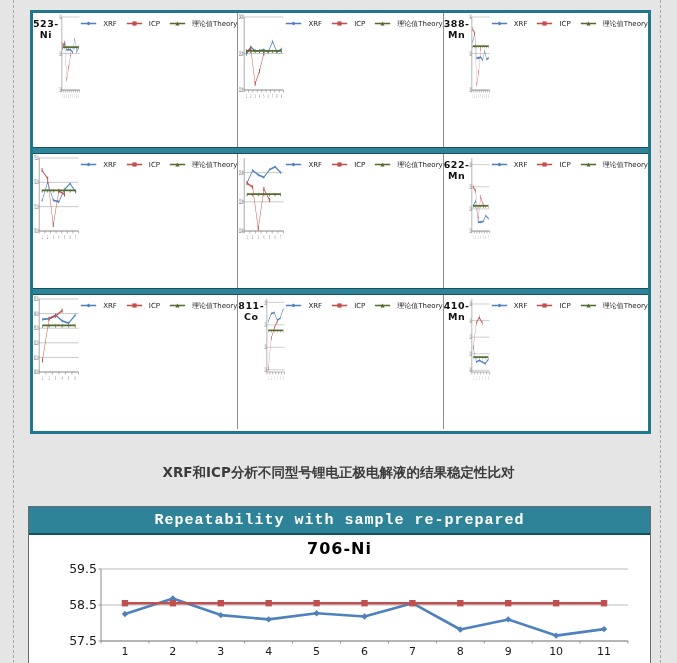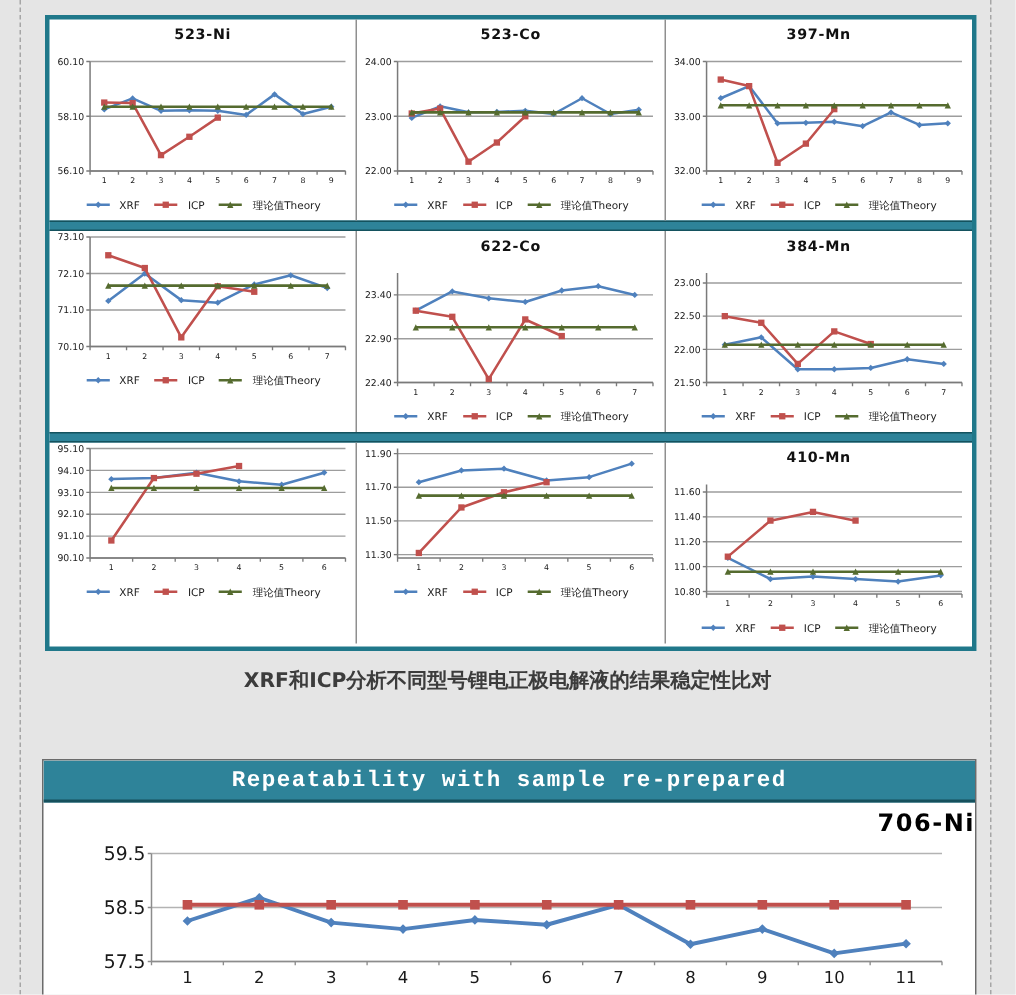--- a/index.html
+++ b/index.html
@@ -6,42 +6,42 @@
   body{width:677px;height:663px;background:#e5e5e5;overflow:hidden;
        font-family:"DejaVu Sans",sans-serif;}
   .page{position:relative;width:677px;height:663px;background:#e5e5e5;}
   .guide{position:absolute;top:0;bottom:0;width:0;border-left:1px dashed #a6a6a6;}
   .guide.left{left:13px;}
   .guide.right{left:660px;}
 
   .top-panel{position:absolute;left:30px;top:10px;width:621px;height:424px;
              background:#ffffff;border:3px solid #20788A;box-sizing:border-box;}
   .chart-row{display:flex;height:134px;}
-  .mini-chart{flex:1 1 0;min-width:0;display:flex;flex-direction:column;overflow:hidden;}
+  .mini-chart{flex:1 1 0;min-width:0;display:flex;flex-direction:row;overflow:hidden;}
   .mini-chart + .mini-chart{border-left:1px solid #8f8f8f;}
   .row-sep{height:5px;background:#2E8399;border-top:1px solid #14525E;border-bottom:1px solid #14525E;}
 
   .mc-title{height:19px;padding-top:5px;text-align:center;
             font-weight:bold;font-size:9.5px;color:#111;letter-spacing:.5px;}
   .mc-svg{display:block;width:100%;height:89px;}
   .mc-legend{height:21px;display:flex;justify-content:center;align-items:center;
              gap:9px;font-size:7px;color:#222;}
   .leg-item{display:inline-flex;align-items:center;gap:6px;white-space:nowrap;}
 
-  .caption{position:absolute;left:0;top:445px;width:100%;text-align:center;
+  .caption{position:absolute;left:0;top:464px;width:100%;text-align:center;
            font-weight:bold;font-size:13.5px;color:#3c3c3c;}
 
   .bottom-panel{position:absolute;left:28px;top:506px;width:623px;height:182px;
                 background:#ffffff;border:1px solid #6b6b6b;box-sizing:border-box;overflow:hidden;}
   .banner{height:26px;background:#2E8399;border-bottom:2px solid #16505C;
           display:flex;align-items:center;justify-content:center;
           font-family:"Liberation Mono","DejaVu Sans Mono",monospace;
           font-weight:bold;font-size:15px;color:#ffffff;letter-spacing:1px;}
   .big-chart{display:flex;flex-direction:column;}
-  .bc-title{height:24px;padding-top:4px;text-align:right;font-weight:bold;
+  .bc-title{height:24px;padding-top:4px;text-align:center;font-weight:bold;
             font-size:16px;color:#000;letter-spacing:1px;}
   .bc-svg{display:block;width:100%;height:96px;}
   .bc-legend{height:24px;display:flex;justify-content:center;align-items:center;
              gap:80px;font-weight:bold;font-size:13px;color:#000;}
   .sliver{position:absolute;left:0;right:0;bottom:0;height:6px;background:#2E8399;
           border-top:1px solid #16505C;}
 </style>
 </head>
 <body>
 
@@ -129,21 +129,20 @@
             <span class="leg-item">
               <svg viewBox="0 0 24 10" width="17" height="7">
                 <line x1="1" y1="5" x2="23" y2="5" stroke="#556B2F" stroke-width="2.2"></line>
                 <polygon points="12 2 15 8 9 8" fill="#556B2F"></polygon>
               </svg>
               <span>理论值Theory</span>
             </span>
           </div>
         </div>
       <div class="mini-chart">
-          <div class="mc-title">523-Co</div>
           <svg viewBox="0 0 204 89" preserveAspectRatio="none" class="mc-svg">
             <line x1="27" y1="77" x2="197" y2="77" stroke="#9d9d9d" stroke-width="0.9"></line>
             <line x1="27" y1="40.5" x2="197" y2="40.5" stroke="#9d9d9d" stroke-width="0.9"></line>
             <line x1="27" y1="4" x2="197" y2="4" stroke="#9d9d9d" stroke-width="0.9"></line>
             <line x1="27" y1="4" x2="27" y2="77" stroke="#7a7a7a" stroke-width="1"></line>
             <line x1="27" y1="77" x2="197" y2="77" stroke="#7a7a7a" stroke-width="1"></line>
             <line x1="27" y1="77" x2="27" y2="79.5" stroke="#7a7a7a" stroke-width="0.9"></line>
             <line x1="45.888888888888886" y1="77" x2="45.888888888888886" y2="79.5" stroke="#7a7a7a" stroke-width="0.9"></line>
             <line x1="64.77777777777777" y1="77" x2="64.77777777777777" y2="79.5" stroke="#7a7a7a" stroke-width="0.9"></line>
             <line x1="83.66666666666666" y1="77" x2="83.66666666666666" y2="79.5" stroke="#7a7a7a" stroke-width="0.9"></line>
@@ -213,21 +212,21 @@
             <span class="leg-item">
               <svg viewBox="0 0 24 10" width="17" height="7">
                 <line x1="1" y1="5" x2="23" y2="5" stroke="#556B2F" stroke-width="2.2"></line>
                 <polygon points="12 2 15 8 9 8" fill="#556B2F"></polygon>
               </svg>
               <span>理论值Theory</span>
             </span>
           </div>
         </div>
       <div class="mini-chart">
-          <div class="mc-title">397-Mn</div>
+          <div class="mc-title">388-Mn</div>
           <svg viewBox="0 0 204 89" preserveAspectRatio="none" class="mc-svg">
             <line x1="27" y1="77" x2="197" y2="77" stroke="#9d9d9d" stroke-width="0.9"></line>
             <line x1="27" y1="40.5" x2="197" y2="40.5" stroke="#9d9d9d" stroke-width="0.9"></line>
             <line x1="27" y1="4" x2="197" y2="4" stroke="#9d9d9d" stroke-width="0.9"></line>
             <line x1="27" y1="4" x2="27" y2="77" stroke="#7a7a7a" stroke-width="1"></line>
             <line x1="27" y1="77" x2="197" y2="77" stroke="#7a7a7a" stroke-width="1"></line>
             <line x1="27" y1="77" x2="27" y2="79.5" stroke="#7a7a7a" stroke-width="0.9"></line>
             <line x1="45.888888888888886" y1="77" x2="45.888888888888886" y2="79.5" stroke="#7a7a7a" stroke-width="0.9"></line>
             <line x1="64.77777777777777" y1="77" x2="64.77777777777777" y2="79.5" stroke="#7a7a7a" stroke-width="0.9"></line>
             <line x1="83.66666666666666" y1="77" x2="83.66666666666666" y2="79.5" stroke="#7a7a7a" stroke-width="0.9"></line>
@@ -378,21 +377,20 @@
             <span class="leg-item">
               <svg viewBox="0 0 24 10" width="17" height="7">
                 <line x1="1" y1="5" x2="23" y2="5" stroke="#556B2F" stroke-width="2.2"></line>
                 <polygon points="12 2 15 8 9 8" fill="#556B2F"></polygon>
               </svg>
               <span>理论值Theory</span>
             </span>
           </div>
         </div>
       <div class="mini-chart">
-          <div class="mc-title">622-Co</div>
           <svg viewBox="0 0 204 89" preserveAspectRatio="none" class="mc-svg">
             <line x1="27" y1="77" x2="197" y2="77" stroke="#9d9d9d" stroke-width="0.9"></line>
             <line x1="27" y1="47.8" x2="197" y2="47.8" stroke="#9d9d9d" stroke-width="0.9"></line>
             <line x1="27" y1="18.599999999999994" x2="197" y2="18.599999999999994" stroke="#9d9d9d" stroke-width="0.9"></line>
             <line x1="27" y1="4" x2="27" y2="77" stroke="#7a7a7a" stroke-width="1"></line>
             <line x1="27" y1="77" x2="197" y2="77" stroke="#7a7a7a" stroke-width="1"></line>
             <line x1="27" y1="77" x2="27" y2="79.5" stroke="#7a7a7a" stroke-width="0.9"></line>
             <line x1="51.285714285714285" y1="77" x2="51.285714285714285" y2="79.5" stroke="#7a7a7a" stroke-width="0.9"></line>
             <line x1="75.57142857142857" y1="77" x2="75.57142857142857" y2="79.5" stroke="#7a7a7a" stroke-width="0.9"></line>
             <line x1="99.85714285714286" y1="77" x2="99.85714285714286" y2="79.5" stroke="#7a7a7a" stroke-width="0.9"></line>
@@ -454,21 +452,21 @@
             <span class="leg-item">
               <svg viewBox="0 0 24 10" width="17" height="7">
                 <line x1="1" y1="5" x2="23" y2="5" stroke="#556B2F" stroke-width="2.2"></line>
                 <polygon points="12 2 15 8 9 8" fill="#556B2F"></polygon>
               </svg>
               <span>理论值Theory</span>
             </span>
           </div>
         </div>
       <div class="mini-chart">
-          <div class="mc-title">384-Mn</div>
+          <div class="mc-title">622-Mn</div>
           <svg viewBox="0 0 204 89" preserveAspectRatio="none" class="mc-svg">
             <line x1="27" y1="77" x2="197" y2="77" stroke="#9d9d9d" stroke-width="0.9"></line>
             <line x1="27" y1="54.87878787878786" x2="197" y2="54.87878787878786" stroke="#9d9d9d" stroke-width="0.9"></line>
             <line x1="27" y1="32.757575757575715" x2="197" y2="32.757575757575715" stroke="#9d9d9d" stroke-width="0.9"></line>
             <line x1="27" y1="10.636363636363583" x2="197" y2="10.636363636363583" stroke="#9d9d9d" stroke-width="0.9"></line>
             <line x1="27" y1="4" x2="27" y2="77" stroke="#7a7a7a" stroke-width="1"></line>
             <line x1="27" y1="77" x2="197" y2="77" stroke="#7a7a7a" stroke-width="1"></line>
             <line x1="27" y1="77" x2="27" y2="79.5" stroke="#7a7a7a" stroke-width="0.9"></line>
             <line x1="51.285714285714285" y1="77" x2="51.285714285714285" y2="79.5" stroke="#7a7a7a" stroke-width="0.9"></line>
             <line x1="75.57142857142857" y1="77" x2="75.57142857142857" y2="79.5" stroke="#7a7a7a" stroke-width="0.9"></line>
@@ -615,20 +613,21 @@
             <span class="leg-item">
               <svg viewBox="0 0 24 10" width="17" height="7">
                 <line x1="1" y1="5" x2="23" y2="5" stroke="#556B2F" stroke-width="2.2"></line>
                 <polygon points="12 2 15 8 9 8" fill="#556B2F"></polygon>
               </svg>
               <span>理论值Theory</span>
             </span>
           </div>
         </div>
       <div class="mini-chart">
+          <div class="mc-title">811-Co</div>
           <svg viewBox="0 0 204 89" preserveAspectRatio="none" class="mc-svg">
             <line x1="27" y1="74.753846153846" x2="197" y2="74.753846153846" stroke="#9d9d9d" stroke-width="0.9"></line>
             <line x1="27" y1="52.29230769230763" x2="197" y2="52.29230769230763" stroke="#9d9d9d" stroke-width="0.9"></line>
             <line x1="27" y1="29.830769230769263" x2="197" y2="29.830769230769263" stroke="#9d9d9d" stroke-width="0.9"></line>
             <line x1="27" y1="7.369230769230697" x2="197" y2="7.369230769230697" stroke="#9d9d9d" stroke-width="0.9"></line>
             <line x1="27" y1="4" x2="27" y2="77" stroke="#7a7a7a" stroke-width="1"></line>
             <line x1="27" y1="77" x2="197" y2="77" stroke="#7a7a7a" stroke-width="1"></line>
             <line x1="27" y1="77" x2="27" y2="79.5" stroke="#7a7a7a" stroke-width="0.9"></line>
             <line x1="55.33333333333333" y1="77" x2="55.33333333333333" y2="79.5" stroke="#7a7a7a" stroke-width="0.9"></line>
             <line x1="83.66666666666666" y1="77" x2="83.66666666666666" y2="79.5" stroke="#7a7a7a" stroke-width="0.9"></line>

